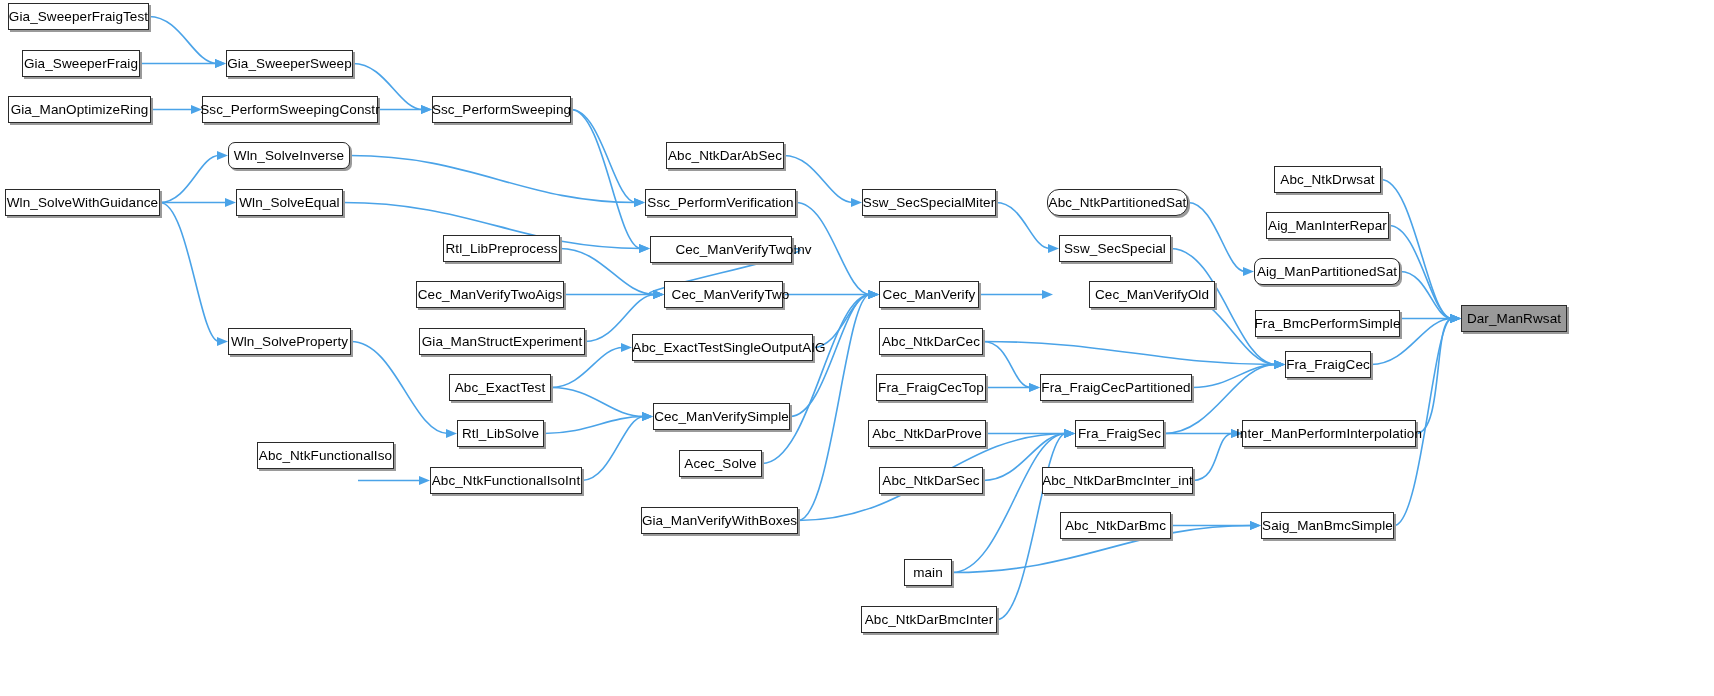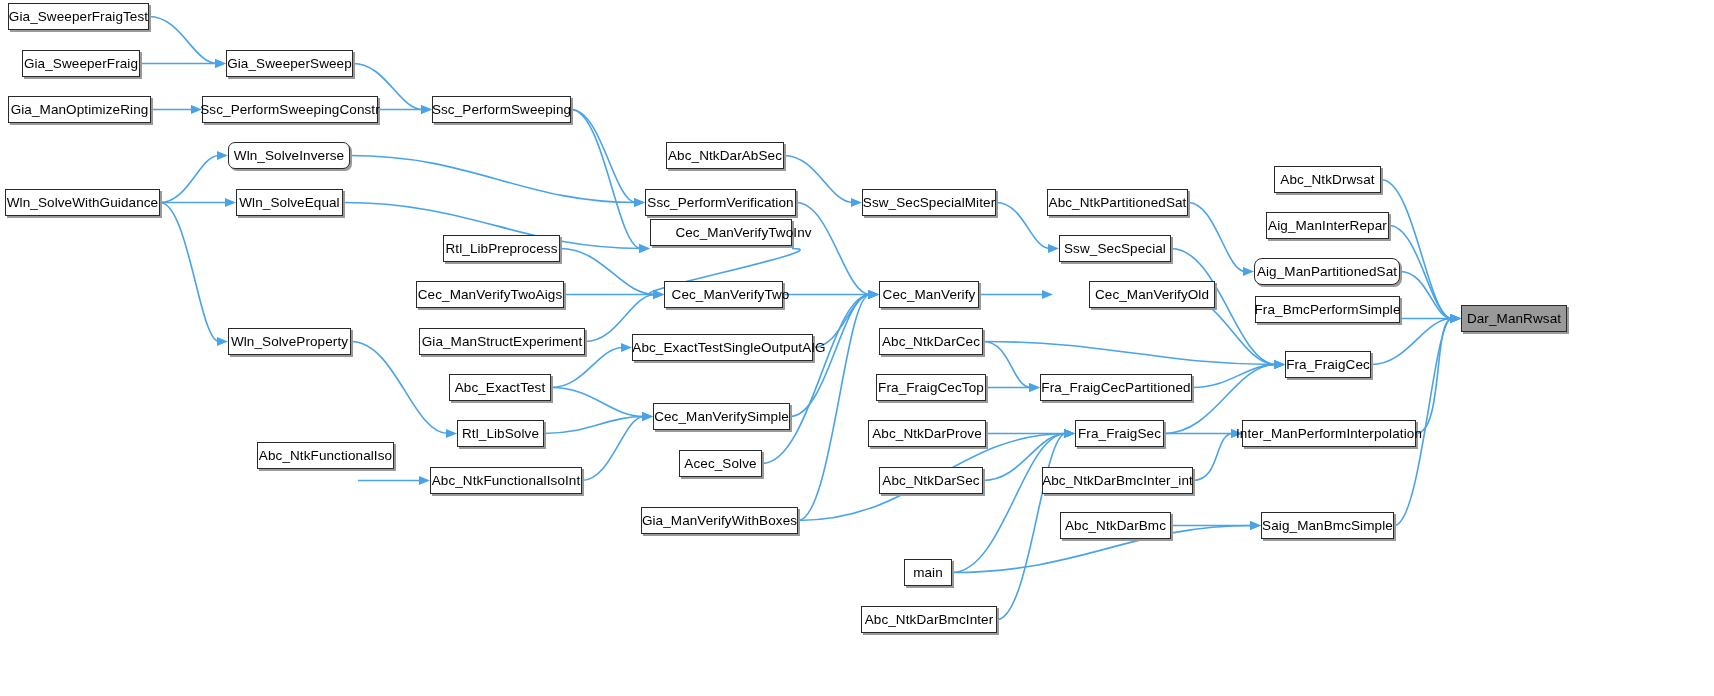--- a/index.html
+++ b/index.html
@@ -164,21 +164,21 @@
       </div>
       <div class="node" style="left: 666px; top: 142px; width: 118px; height: 27px;">
         <span class="lbl">Abc_NtkDarAbSec</span>
       </div>
       <div class="node" style="left: 645px; top: 189px; width: 151px; height: 27px;">
         <span class="lbl">Ssc_PerformVerification</span>
       </div>
       <div class="node" style="left: 443px; top: 235px; width: 117px; height: 27px;">
         <span class="lbl">Rtl_LibPreprocess</span>
       </div>
-      <div class="node" style="left: 650px; top: 219px; width: 142px; height: 27px; padding-left: 45px;">
+      <div class="node" style="left: 650px; top: 236px; width: 142px; height: 27px; padding-left: 45px;">
         <span class="lbl">Cec_ManVerifyTwoInv</span>
       </div>
       <div class="node" style="left: 416px; top: 281px; width: 148px; height: 27px;">
         <span class="lbl">Cec_ManVerifyTwoAigs</span>
       </div>
       <div class="node" style="left: 664px; top: 281px; width: 119px; height: 27px; padding-left: 14px;">
         <span class="lbl">Cec_ManVerifyTwo</span>
       </div>
       <div class="node" style="left: 419px; top: 328px; width: 166px; height: 27px;">
         <span class="lbl">Gia_ManStructExperiment</span>
@@ -224,21 +224,21 @@
       </div>
       <div class="node" style="left: 879px; top: 467px; width: 104px; height: 27px;">
         <span class="lbl">Abc_NtkDarSec</span>
       </div>
       <div class="node" style="left: 904px; top: 559px; width: 48px; height: 27px;">
         <span class="lbl">main</span>
       </div>
       <div class="node" style="left: 861px; top: 606px; width: 136px; height: 27px;">
         <span class="lbl">Abc_NtkDarBmcInter</span>
       </div>
-      <div class="node" style="left: 1047px; top: 189px; width: 141px; height: 27px;">
+      <div class="node" style="left: 1047px; top: 189px; width: 141px; height: 27px; border-radius: 12px;">
         <span class="lbl">Abc_NtkPartitionedSat</span>
       </div>
       <div class="node" style="left: 1059px; top: 235px; width: 112px; height: 27px;">
         <span class="lbl">Ssw_SecSpecial</span>
       </div>
       <div class="node" style="left: 1053px; top: 281px; width: 126px; height: 27px; margin-left: 36px;">
         <span class="lbl">Cec_ManVerifyOld</span>
       </div>
       <div class="node" style="left: 1040px; top: 374px; width: 152px; height: 27px;">
         <span class="lbl">Fra_FraigCecPartitioned</span>
@@ -254,21 +254,21 @@
       </div>
       <div class="node" style="left: 1274px; top: 166px; width: 107px; height: 27px;">
         <span class="lbl">Abc_NtkDrwsat</span>
       </div>
       <div class="node" style="left: 1266px; top: 212px; width: 123px; height: 27px;">
         <span class="lbl">Aig_ManInterRepar</span>
       </div>
       <div class="node" style="left: 1254px; top: 258px; width: 146px; height: 27px; border-radius: 8px;">
         <span class="lbl">Aig_ManPartitionedSat</span>
       </div>
-      <div class="node" style="left: 1255px; top: 296px; width: 145px; height: 27px; text-align: center;">
+      <div class="node" style="left: 1255px; top: 310px; width: 145px; height: 27px; text-align: center;">
         <span class="lbl">Fra_BmcPerformSimple</span>
       </div>
       <div class="node" style="left: 1285px; top: 351px; width: 86px; height: 27px;">
         <span class="lbl">Fra_FraigCec</span>
       </div>
       <div class="node" style="left: 1242px; top: 420px; width: 174px; height: 27px;">
         <span class="lbl">Inter_ManPerformInterpolation</span>
       </div>
       <div class="node" style="left: 1261px; top: 512px; width: 133px; height: 27px;">
         <span class="lbl">Saig_ManBmcSimple</span>

